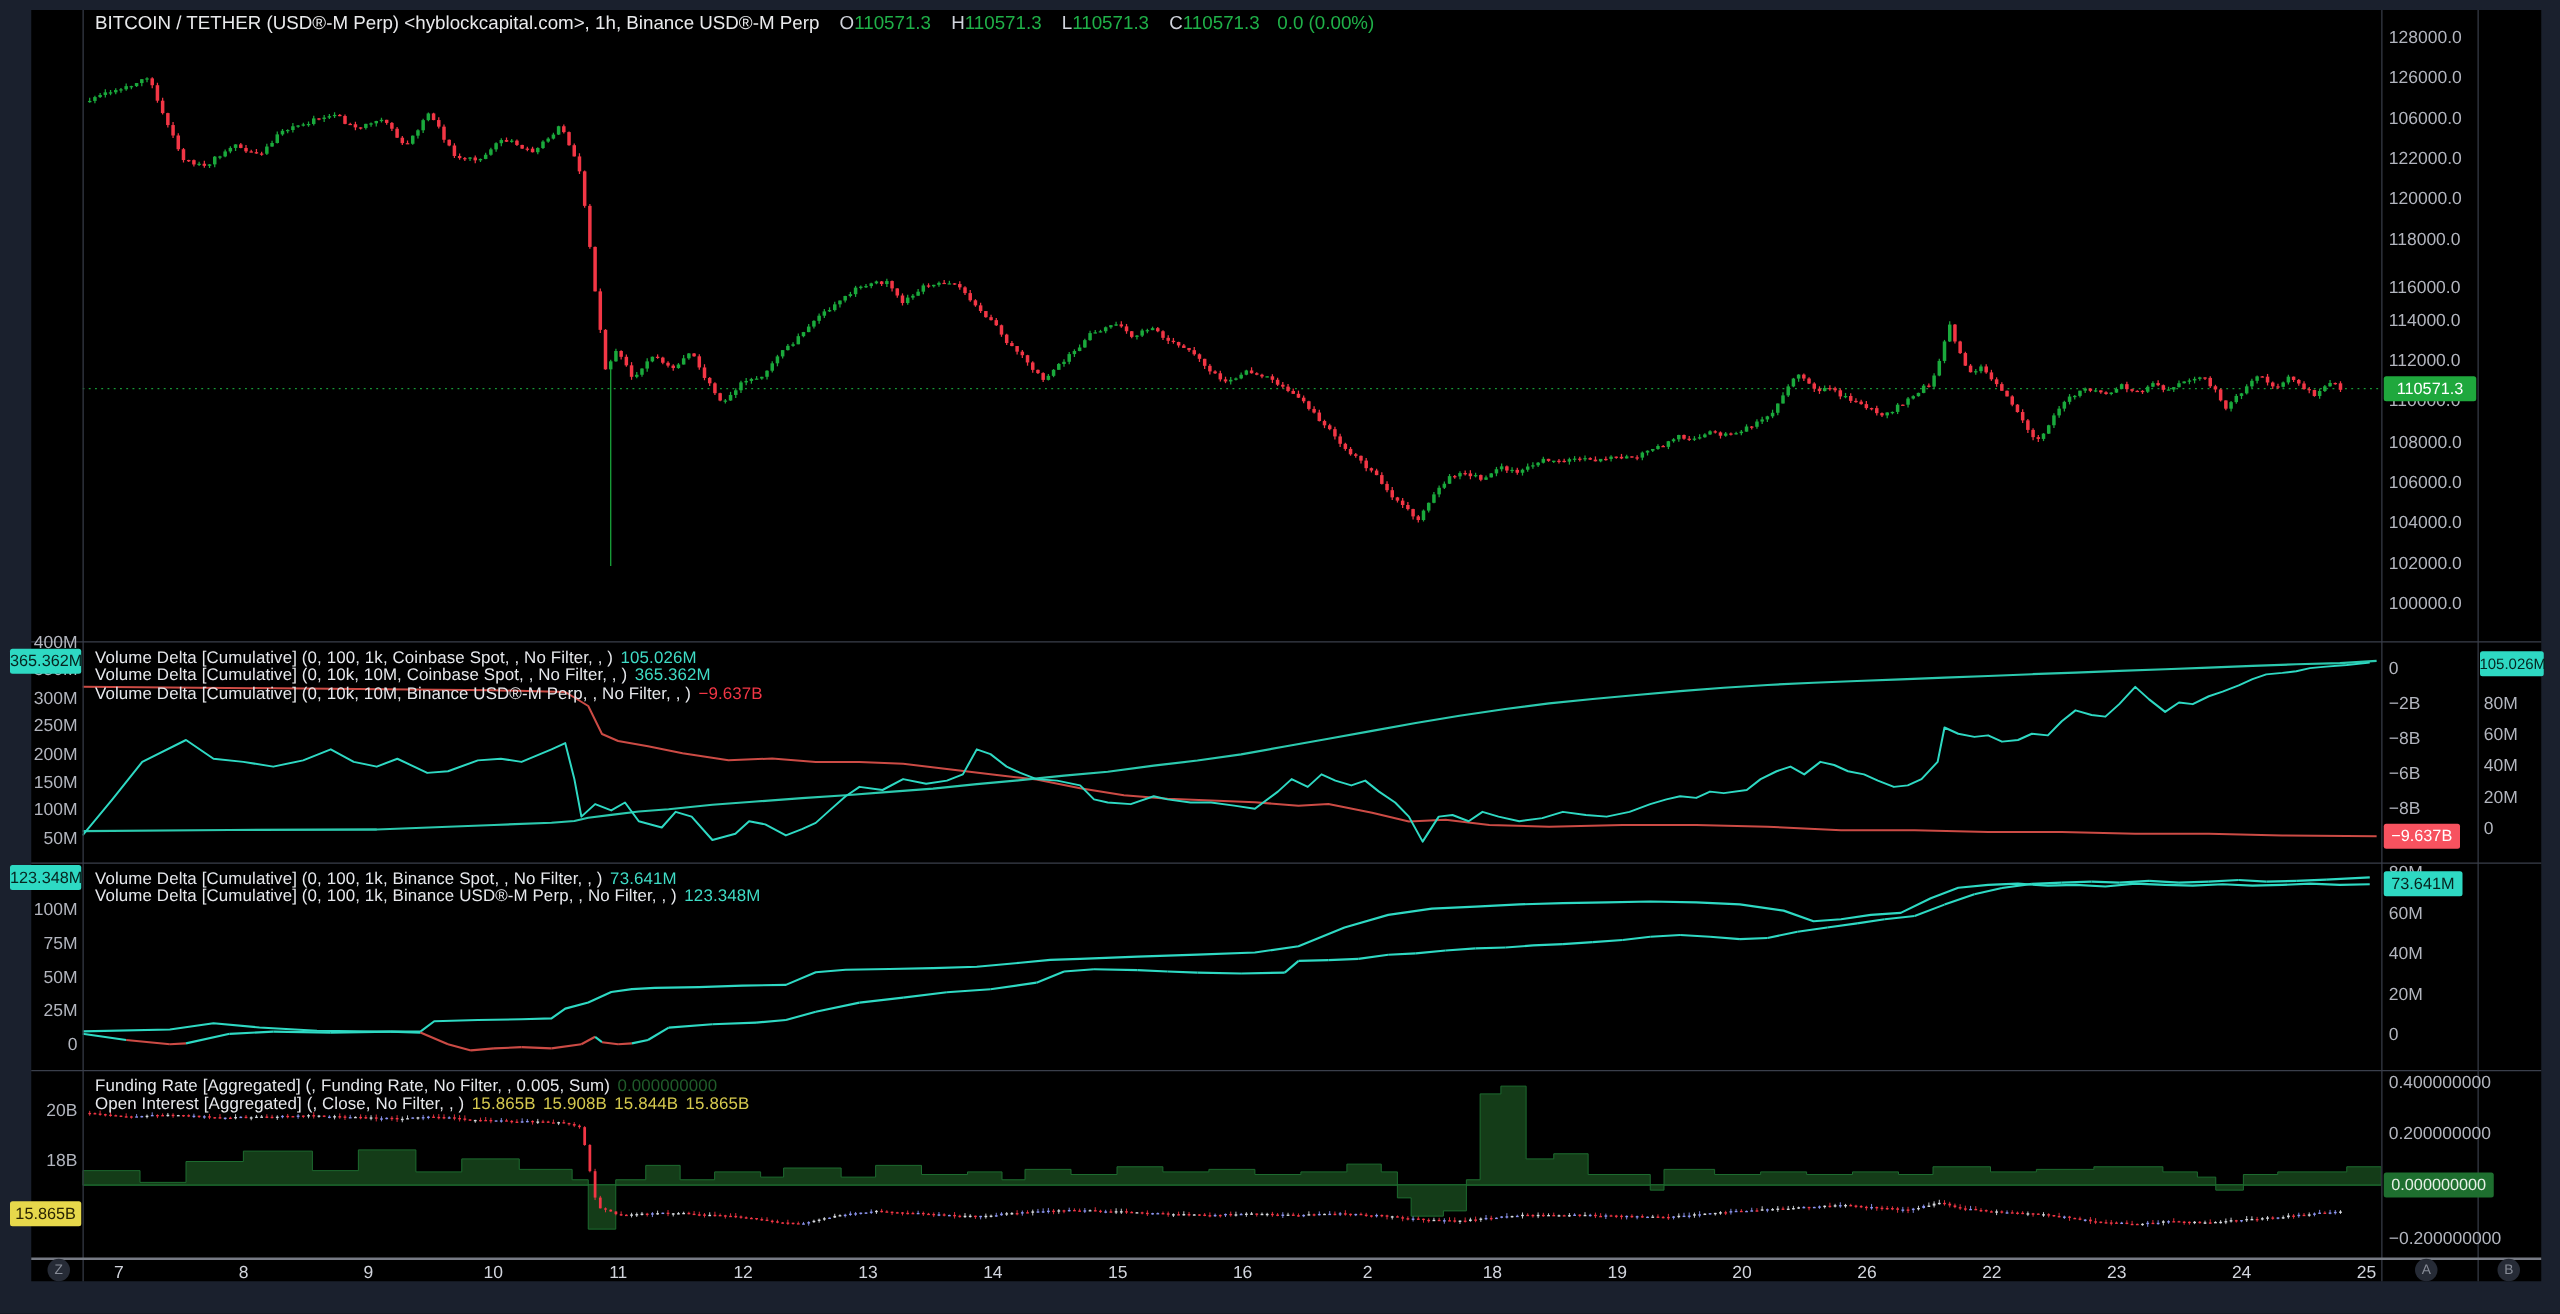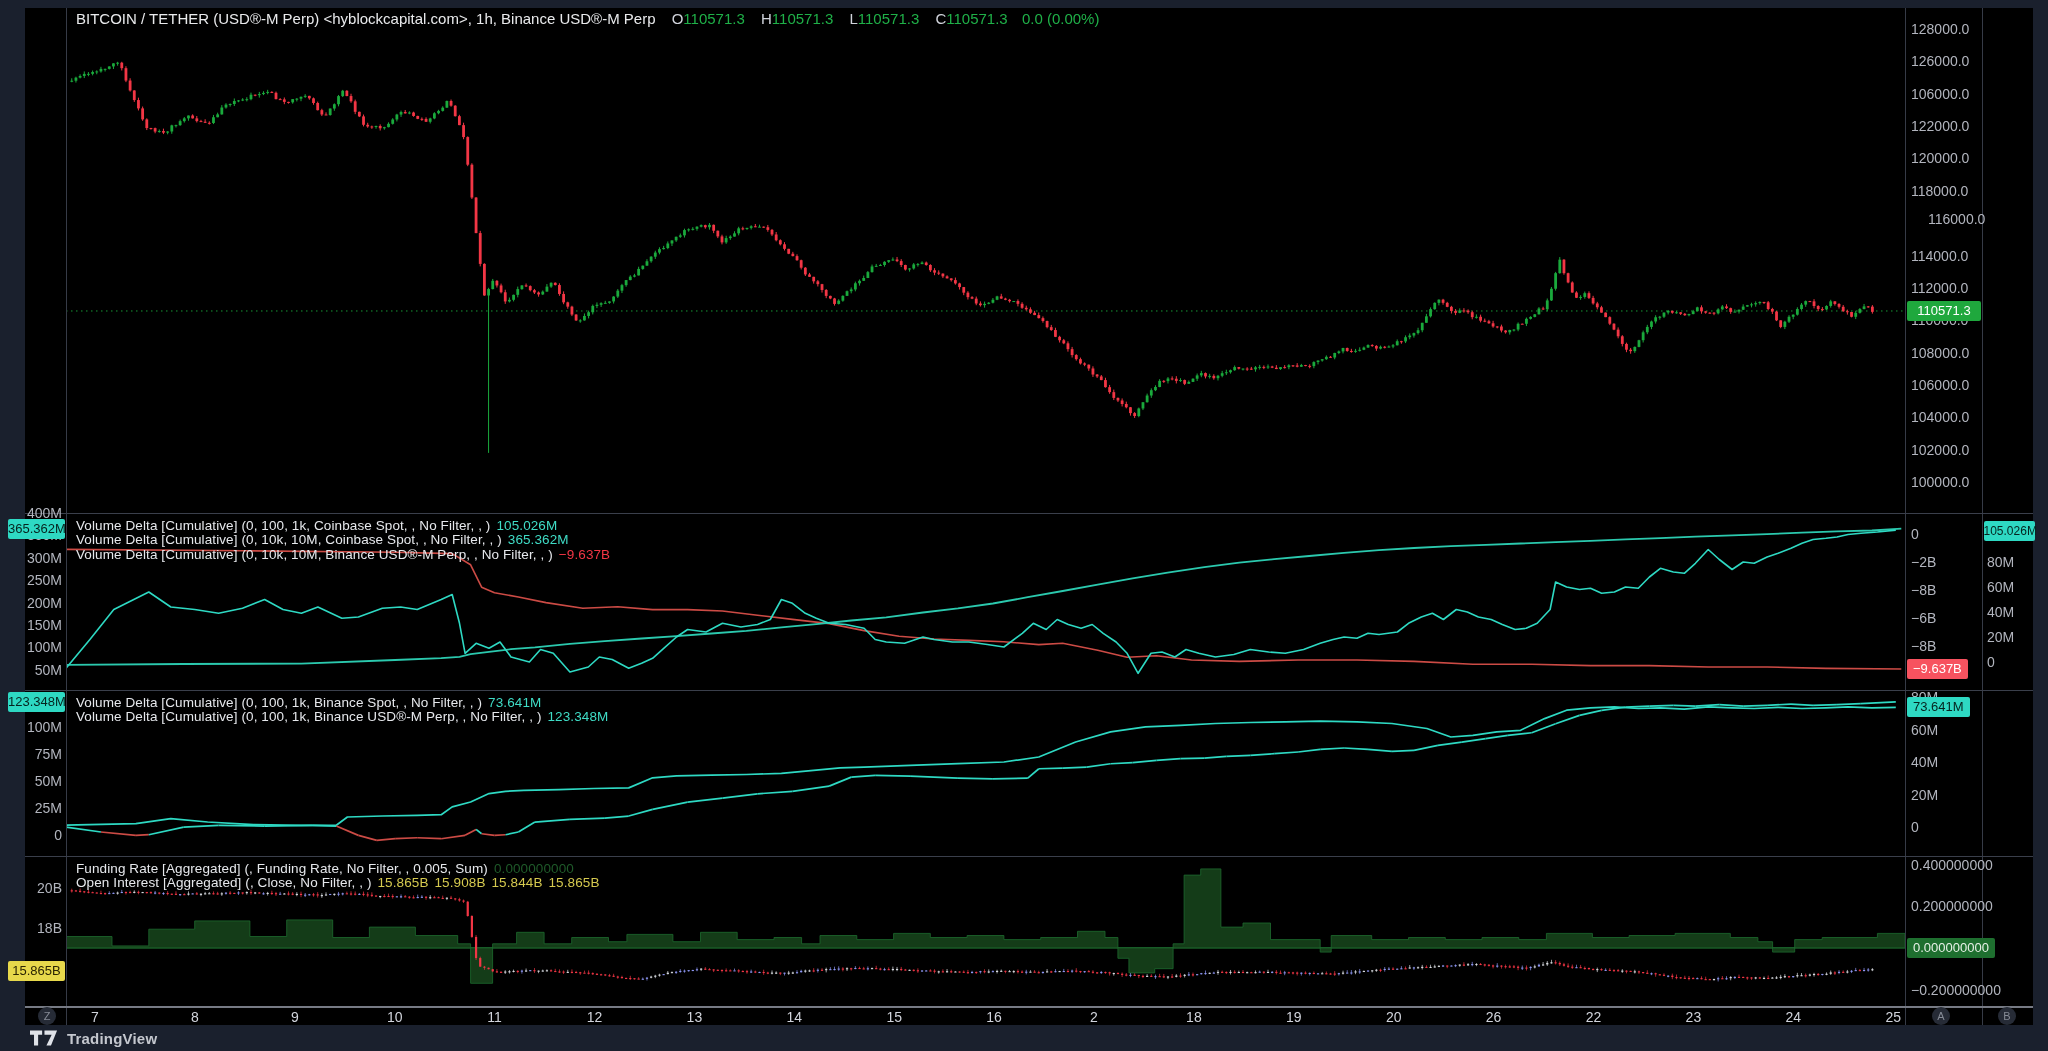--- a/index.html
+++ b/index.html
@@ -1874,21 +1874,21 @@
       <div class="hsep" style="top: 513px;"></div>
       <div class="hsep" style="top: 690px;"></div>
       <div class="hsep" style="top: 856px;"></div>
       <div class="hsep-strong" style="top: 1006px;"></div>
       <div class="tick" style="left: 1911px; top: 21.0005px;">128000.0</div>
       <div class="tick" style="left: 1911px; top: 53.3589px;">126000.0</div>
       <div class="tick" style="left: 1911px; top: 85.7172px;">106000.0</div>
       <div class="tick" style="left: 1911px; top: 118.075px;">122000.0</div>
       <div class="tick" style="left: 1911px; top: 150.434px;">120000.0</div>
       <div class="tick" style="left: 1911px; top: 182.792px;">118000.0</div>
-      <div class="tick" style="left: 1911px; top: 211px; margin-left: 17px;">116000.0</div>
+      <div class="tick" style="left: 1911px; top: 221px;">116000.0</div>
       <div class="tick" style="left: 1911px; top: 247.509px;">114000.0</div>
       <div class="tick" style="left: 1911px; top: 279.867px;">112000.0</div>
       <div class="tick" style="left: 1911px; top: 312.225px;">110000.0</div>
       <div class="tick" style="left: 1911px; top: 344.584px;">108000.0</div>
       <div class="tick" style="left: 1911px; top: 376.942px; text-align: right;">106000.0</div>
       <div class="tick" style="left: 1911px; top: 409.3px;">104000.0</div>
       <div class="tick" style="left: 1911px; top: 441.659px;">102000.0</div>
       <div class="tick" style="left: 1911px; top: 474.017px;">100000.0</div>
       <div class="badge" style="left: 1907px; width: 74px; top: 300.982px; background: rgb(31, 168, 61); color: rgb(255, 255, 255);">110571.3</div>
       <div class="tick" style="left: 27px; width: 35px; text-align: right; top: 505px;">400M</div>
@@ -1964,22 +1964,13 @@
 
   <div id="header">
     <span>BITCOIN / TETHER (USD®-M Perp) &lt;hyblockcapital.com&gt;, 1h, Binance USD®-M Perp</span>
     <span class="ohlc-letter">O</span><span class="ohlc-val">110571.3</span>
     <span class="ohlc-letter">H</span><span class="ohlc-val">110571.3</span>
     <span class="ohlc-letter">L</span><span class="ohlc-val">110571.3</span>
     <span class="ohlc-letter">C</span><span class="ohlc-val">110571.3</span>
     <span class="chg">0.0 (0.00%)</span>
   </div>
 
-  <div id="bottom-bar">
-    <span id="tv-logo">
-      <svg width="28" height="16" viewBox="0 0 30 16">
-        <path d="M0 0 H13 V4.5 H8.7 V16 H4.3 V4.5 H0 Z" fill="#dfe2e8"></path>
-        <path d="M15.5 0 H29 L22.5 16 H17.6 L23.2 4.5 H15.5 Z" fill="#dfe2e8"></path>
-      </svg>
-    </span>
-    <span id="brand">TradingView</span>
-  </div>
 </div>
 
 </body></html>

